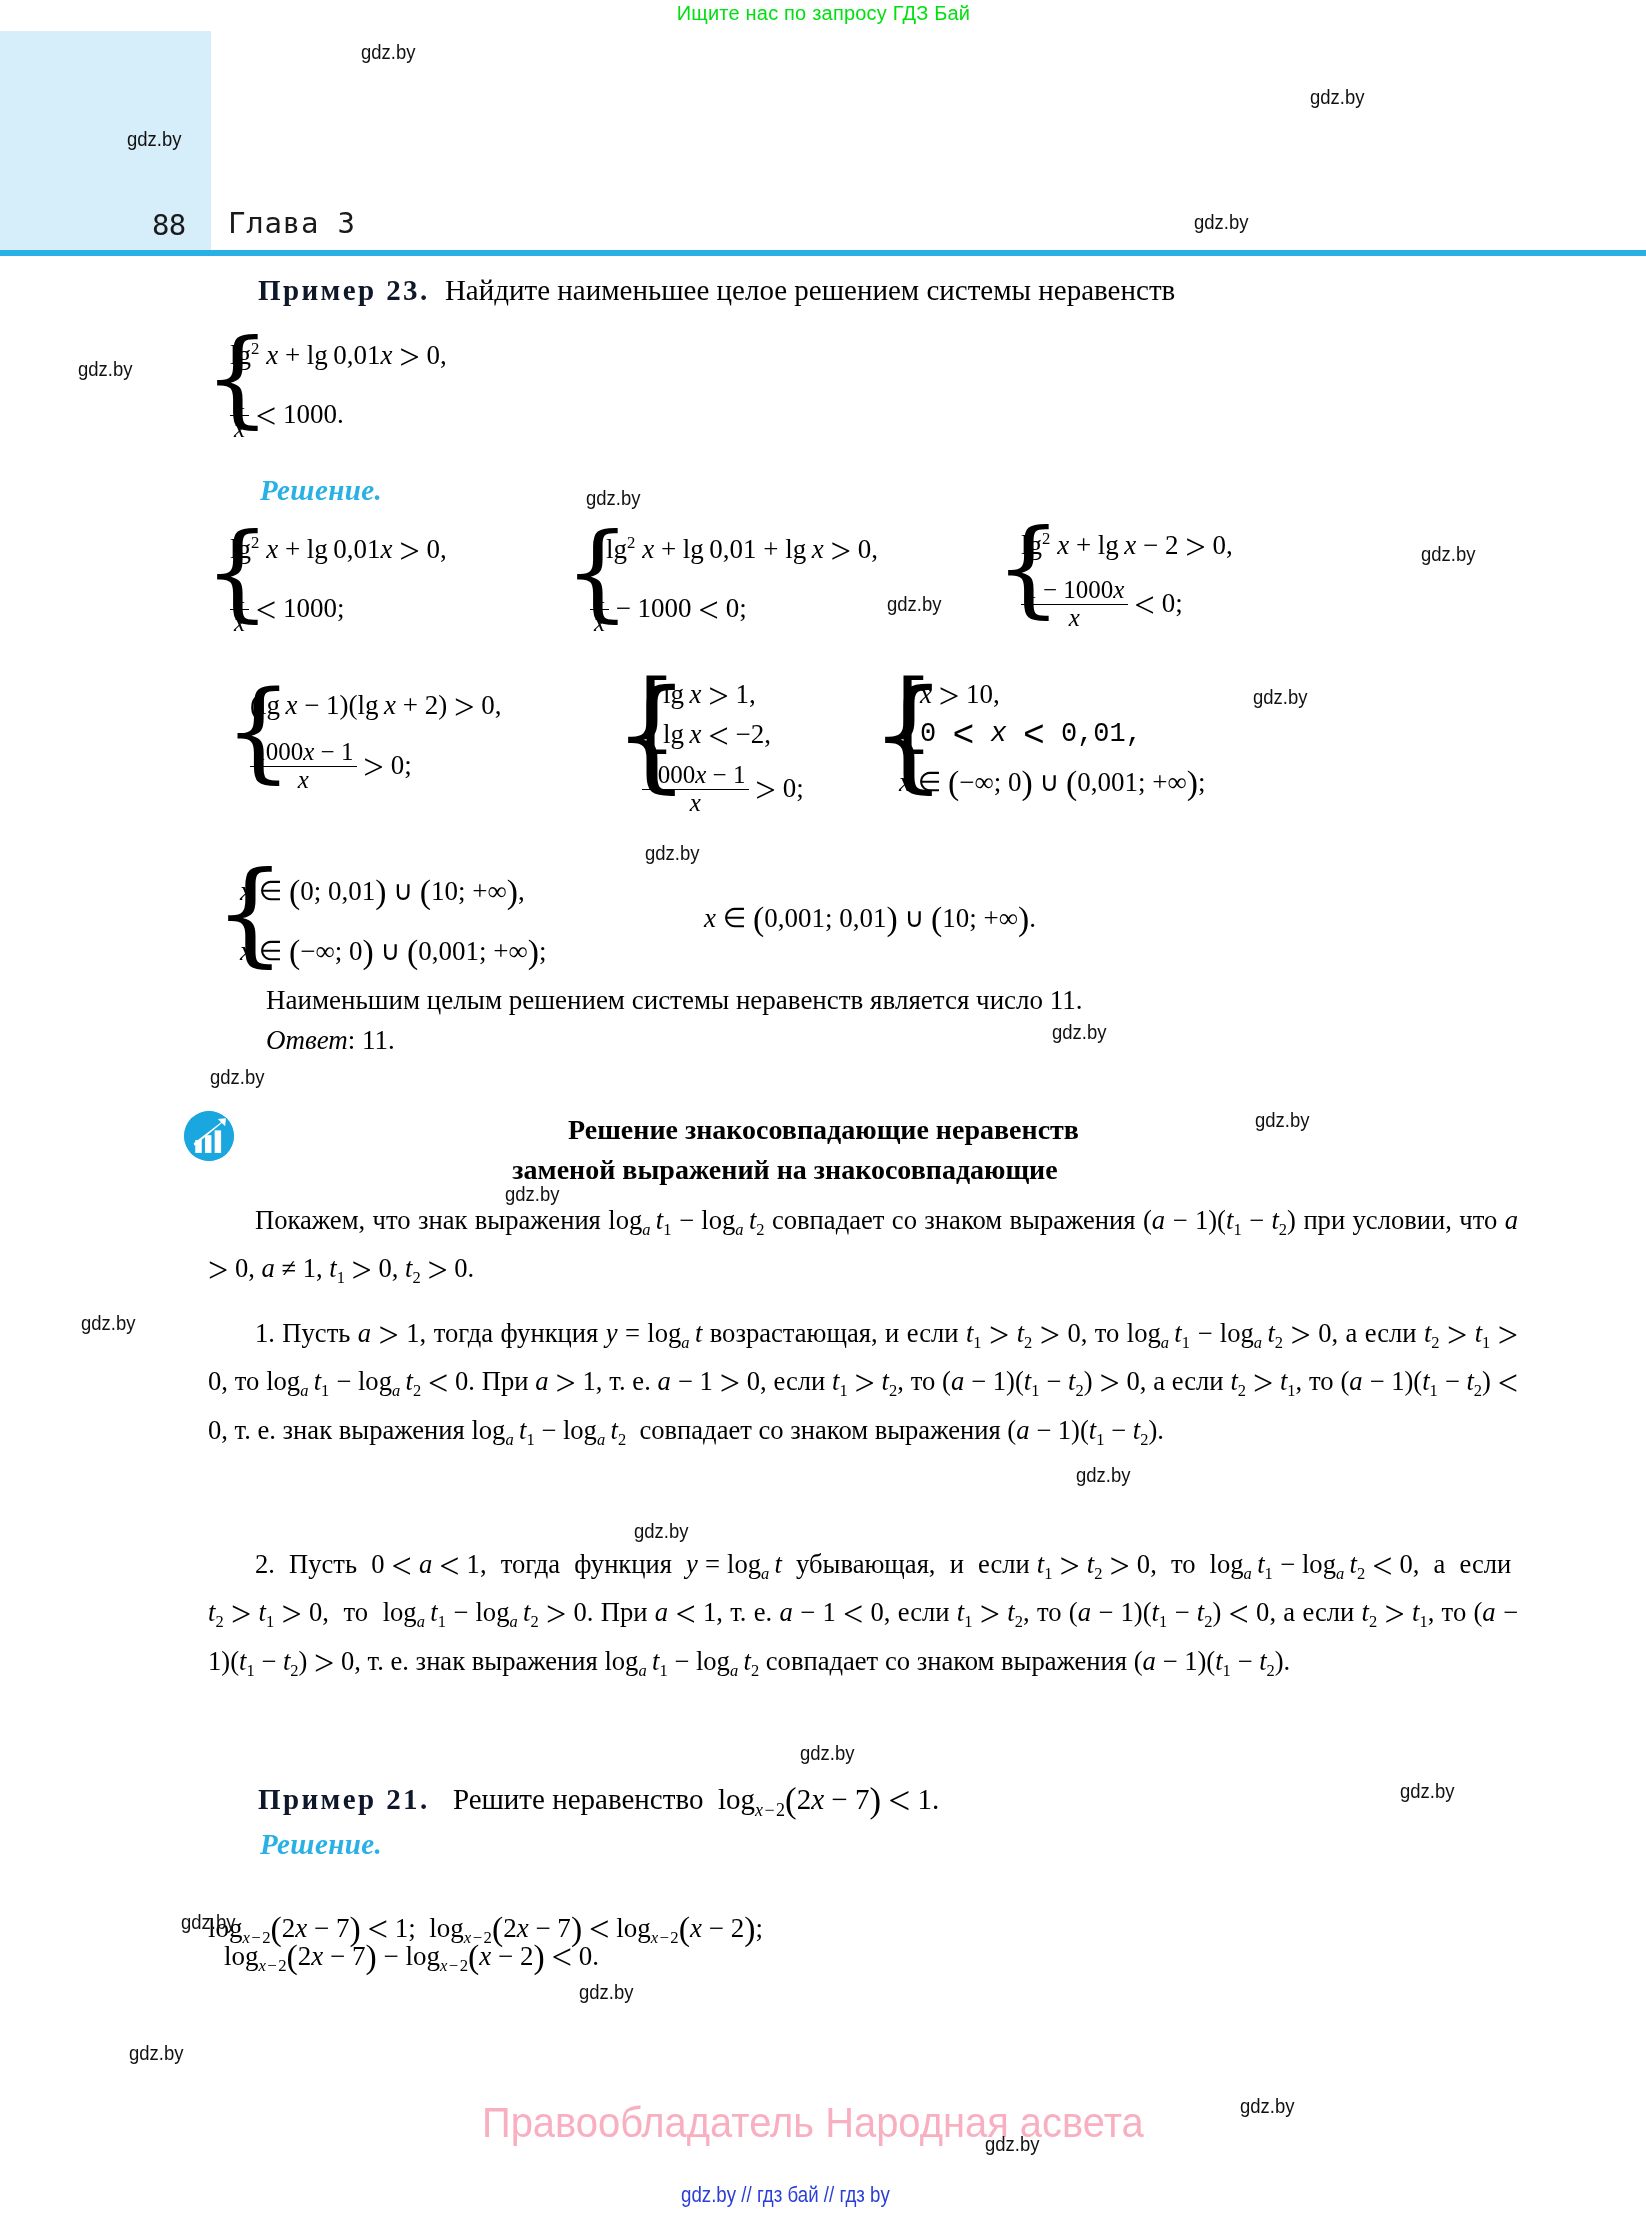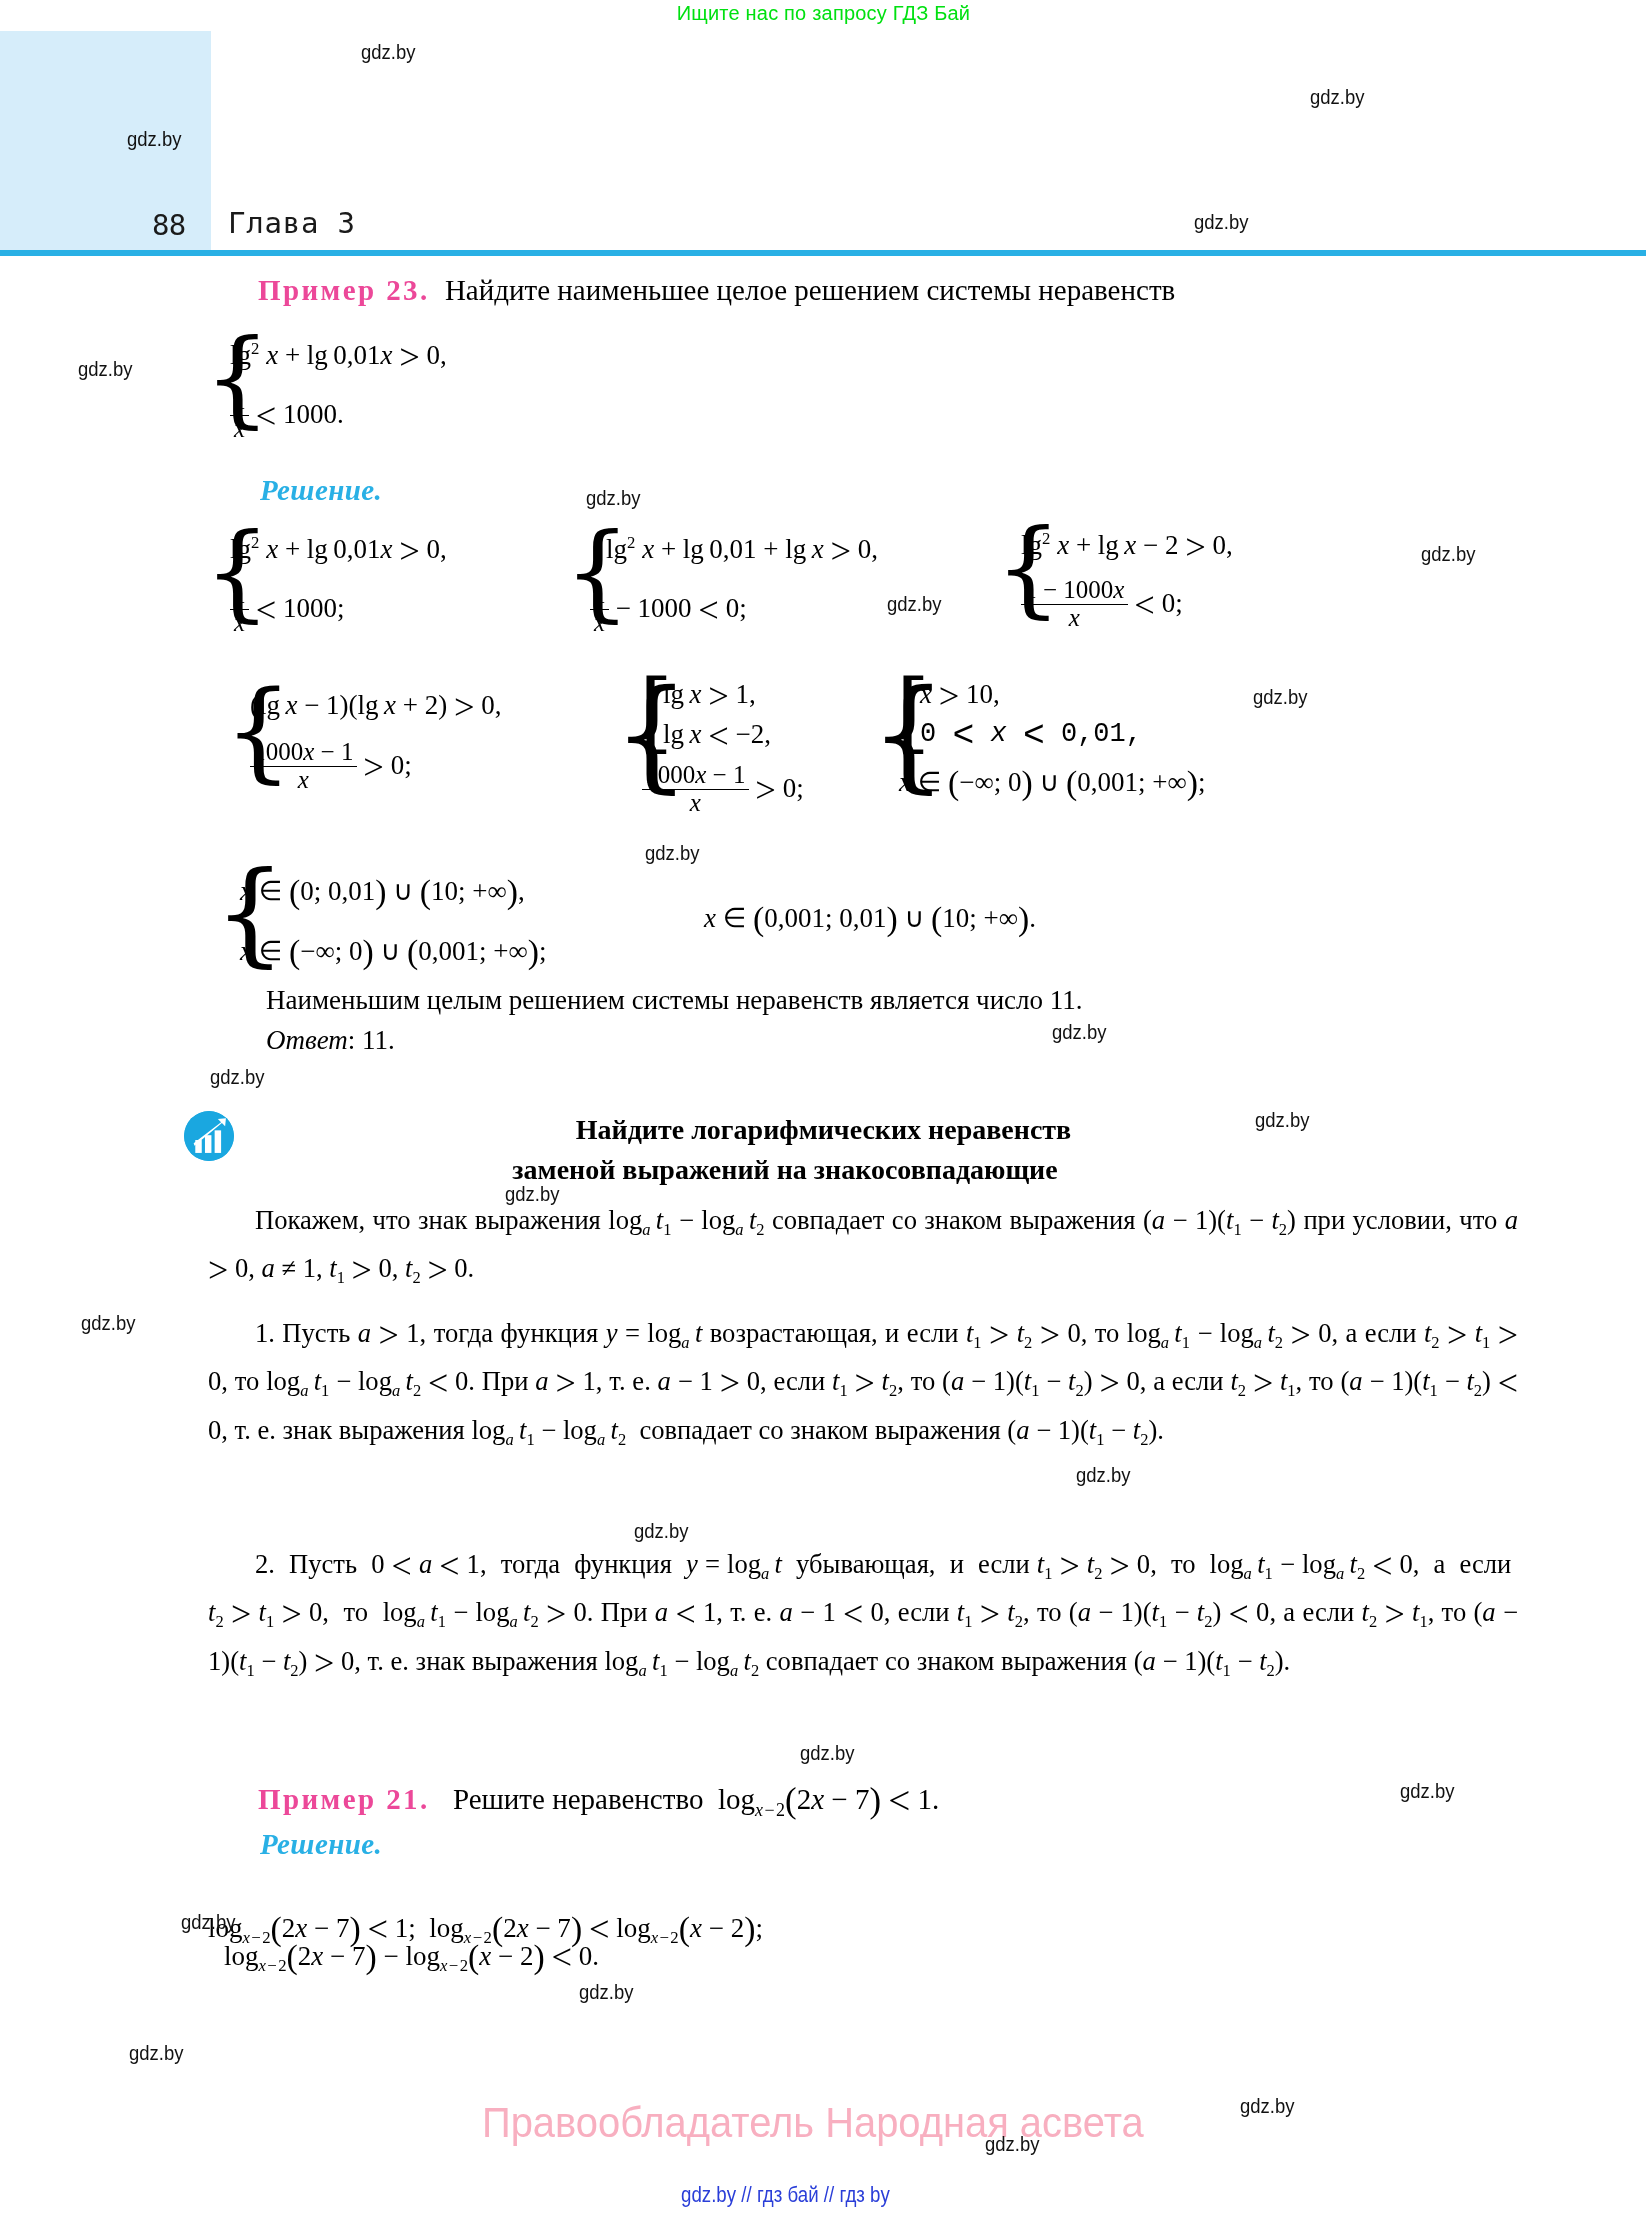--- a/index.html
+++ b/index.html
@@ -78,21 +78,21 @@
   }
   .body-p{
     position:absolute;
     color:#000;
     font-family:"Liberation Serif", serif;
     font-size:26.6px;
     line-height:38px;
     text-align:justify;
   }
   .exlabel{
-    color:#ec4899;
+    color:#0f172a;
     font-weight:bold;
     letter-spacing:2.4px;
   }
   .solword{
     color:#29b0e5;
     font-weight:bold;
     font-style:italic;
     font-size:29px;
     letter-spacing:0.4px;
   }
@@ -258,21 +258,21 @@
 
 <div class="icon-circle" style="left:184px;top:1111px;">
   <svg width="50" height="50" viewBox="0 0 62 62" aria-hidden="true">
     <circle cx="31" cy="31" r="31" fill="#1aa7e0"></circle>
     <rect x="14" y="36" width="8" height="16" fill="#ffffff"></rect>
     <rect x="26" y="30" width="8" height="22" fill="#ffffff"></rect>
     <rect x="38" y="24" width="8" height="28" fill="#ffffff"></rect>
     <path d="M12 40 L46 14 L42 10 L52 9 L51 19 L47 15 L13 43 Z" fill="#ffffff"></path>
   </svg>
 </div>
-<div class="sechead" style="left:0;top:1114px;width:1647px;">Найдите логарифмических неравенств</div>
+<div class="sechead" style="left:0;top:1114px;width:1647px;">Решение знакосовпадающие неравенств</div>
 <div class="sechead" style="left:0;top:1154px;width:1570px;">заменой выражений на знакосовпадающие</div>
 
 <div class="body-p" style="left:208px;top:1201px;width:1310px;text-indent:47px;">
   Покажем, что знак выражения log<sub class="s it">a</sub> <span class="it">t</span><sub class="s">1</sub> − log<sub class="s it">a</sub> <span class="it">t</span><sub class="s">2</sub> совпадает со знаком выражения (<span class="it">a</span> − 1)(<span class="it">t</span><sub class="s">1</sub> − <span class="it">t</span><sub class="s">2</sub>) при условии, что <span class="it">a</span> <span class="big">&gt;</span> 0, <span class="it">a</span> ≠ 1, <span class="it">t</span><sub class="s">1</sub> <span class="big">&gt;</span> 0, <span class="it">t</span><sub class="s">2</sub> <span class="big">&gt;</span> 0.
 </div>
 
 <div class="body-p" style="left:208px;top:1314px;width:1310px;text-indent:47px;">
   1. Пусть <span class="it">a</span> <span class="big">&gt;</span> 1, тогда функция <span class="it">y</span> = log<sub class="s it">a</sub> <span class="it">t</span> возрастающая, и если <span class="it">t</span><sub class="s">1</sub> <span class="big">&gt;</span> <span class="it">t</span><sub class="s">2</sub> <span class="big">&gt;</span> 0, то log<sub class="s it">a</sub> <span class="it">t</span><sub class="s">1</sub> − log<sub class="s it">a</sub> <span class="it">t</span><sub class="s">2</sub> <span class="big">&gt;</span> 0, а если <span class="it">t</span><sub class="s">2</sub> <span class="big">&gt;</span> <span class="it">t</span><sub class="s">1</sub> <span class="big">&gt;</span> 0, то log<sub class="s it">a</sub> <span class="it">t</span><sub class="s">1</sub> − log<sub class="s it">a</sub> <span class="it">t</span><sub class="s">2</sub> <span class="big">&lt;</span> 0. При <span class="it">a</span> <span class="big">&gt;</span> 1, т. е. <span class="it">a</span> − 1 <span class="big">&gt;</span> 0, если <span class="it">t</span><sub class="s">1</sub> <span class="big">&gt;</span> <span class="it">t</span><sub class="s">2</sub>, то (<span class="it">a</span> − 1)(<span class="it">t</span><sub class="s">1</sub> − <span class="it">t</span><sub class="s">2</sub>) <span class="big">&gt;</span> 0, а если <span class="it">t</span><sub class="s">2</sub> <span class="big">&gt;</span> <span class="it">t</span><sub class="s">1</sub>, то (<span class="it">a</span> − 1)(<span class="it">t</span><sub class="s">1</sub> − <span class="it">t</span><sub class="s">2</sub>) <span class="big">&lt;</span> 0, т.&nbsp;е. знак выражения log<sub class="s it">a</sub> <span class="it">t</span><sub class="s">1</sub> − log<sub class="s it">a</sub> <span class="it">t</span><sub class="s">2</sub>&nbsp; совпадает со знаком выражения (<span class="it">a</span> − 1)(<span class="it">t</span><sub class="s">1</sub> − <span class="it">t</span><sub class="s">2</sub>).
 </div>
 

